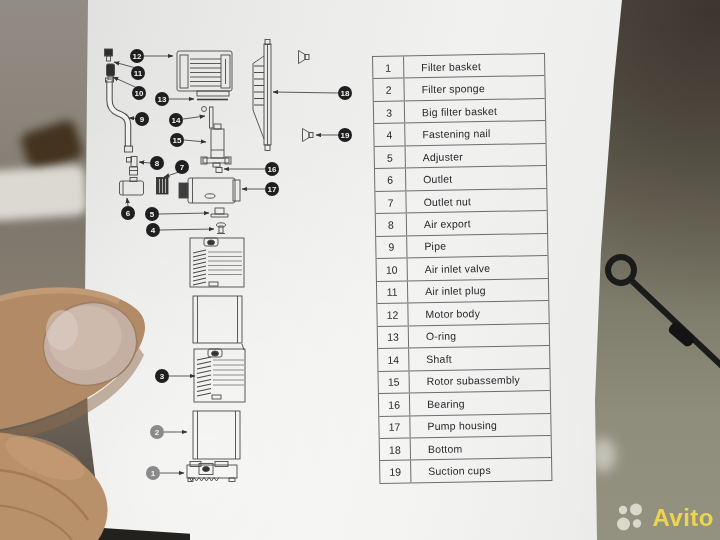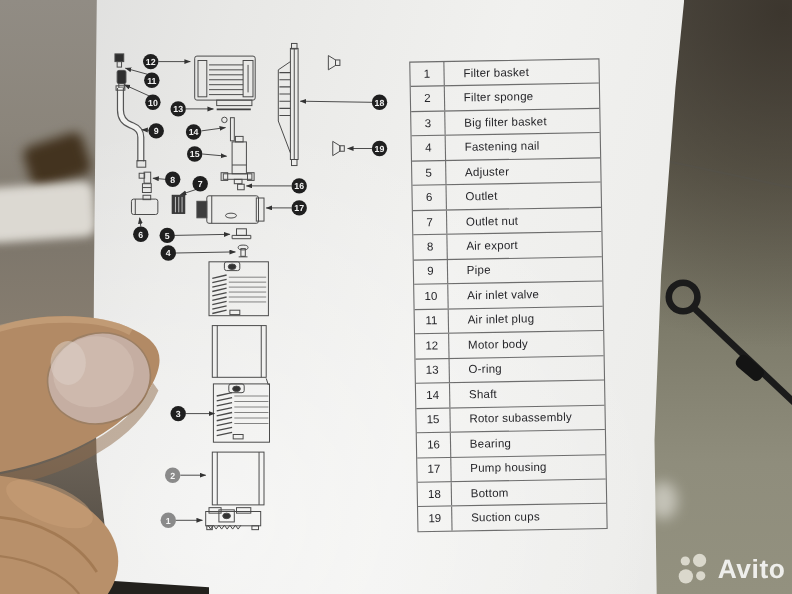--- a/index.html
+++ b/index.html
@@ -43,21 +43,21 @@
   
   .callout{position:absolute;width:14px;height:14px;border-radius:50%;background:#1f1f1f;
     color:#f2f2f2;font-size:8px;font-weight:bold;display:flex;align-items:center;
     justify-content:center;transform:translate(-50%,-50%);}
   .callout.grey{background:#8a8a8a;color:#f5f5f5;}
 
   
   .dark-corner{left:0;top:518px;width:190px;height:22px;background:#23211d;
     clip-path:polygon(0 15%,100% 72%,100% 100%,0 100%);}
   .watermark{right:6px;bottom:8px;display:flex;align-items:center;gap:6px;opacity:.85;}
-  .wm-text{font-size:24px;font-weight:bold;color:#ffffff;letter-spacing:.5px;}
+  .wm-text{font-size:24px;font-weight:bold;color:#fde047;letter-spacing:.5px;}
 
   svg{display:block;}
   .lineart{stroke:#4a4a4a;stroke-width:.9;fill:none;}
 </style>
 </head>
 <body>
 
 <div class="scene">
 
   <div class="abs bg-left">

